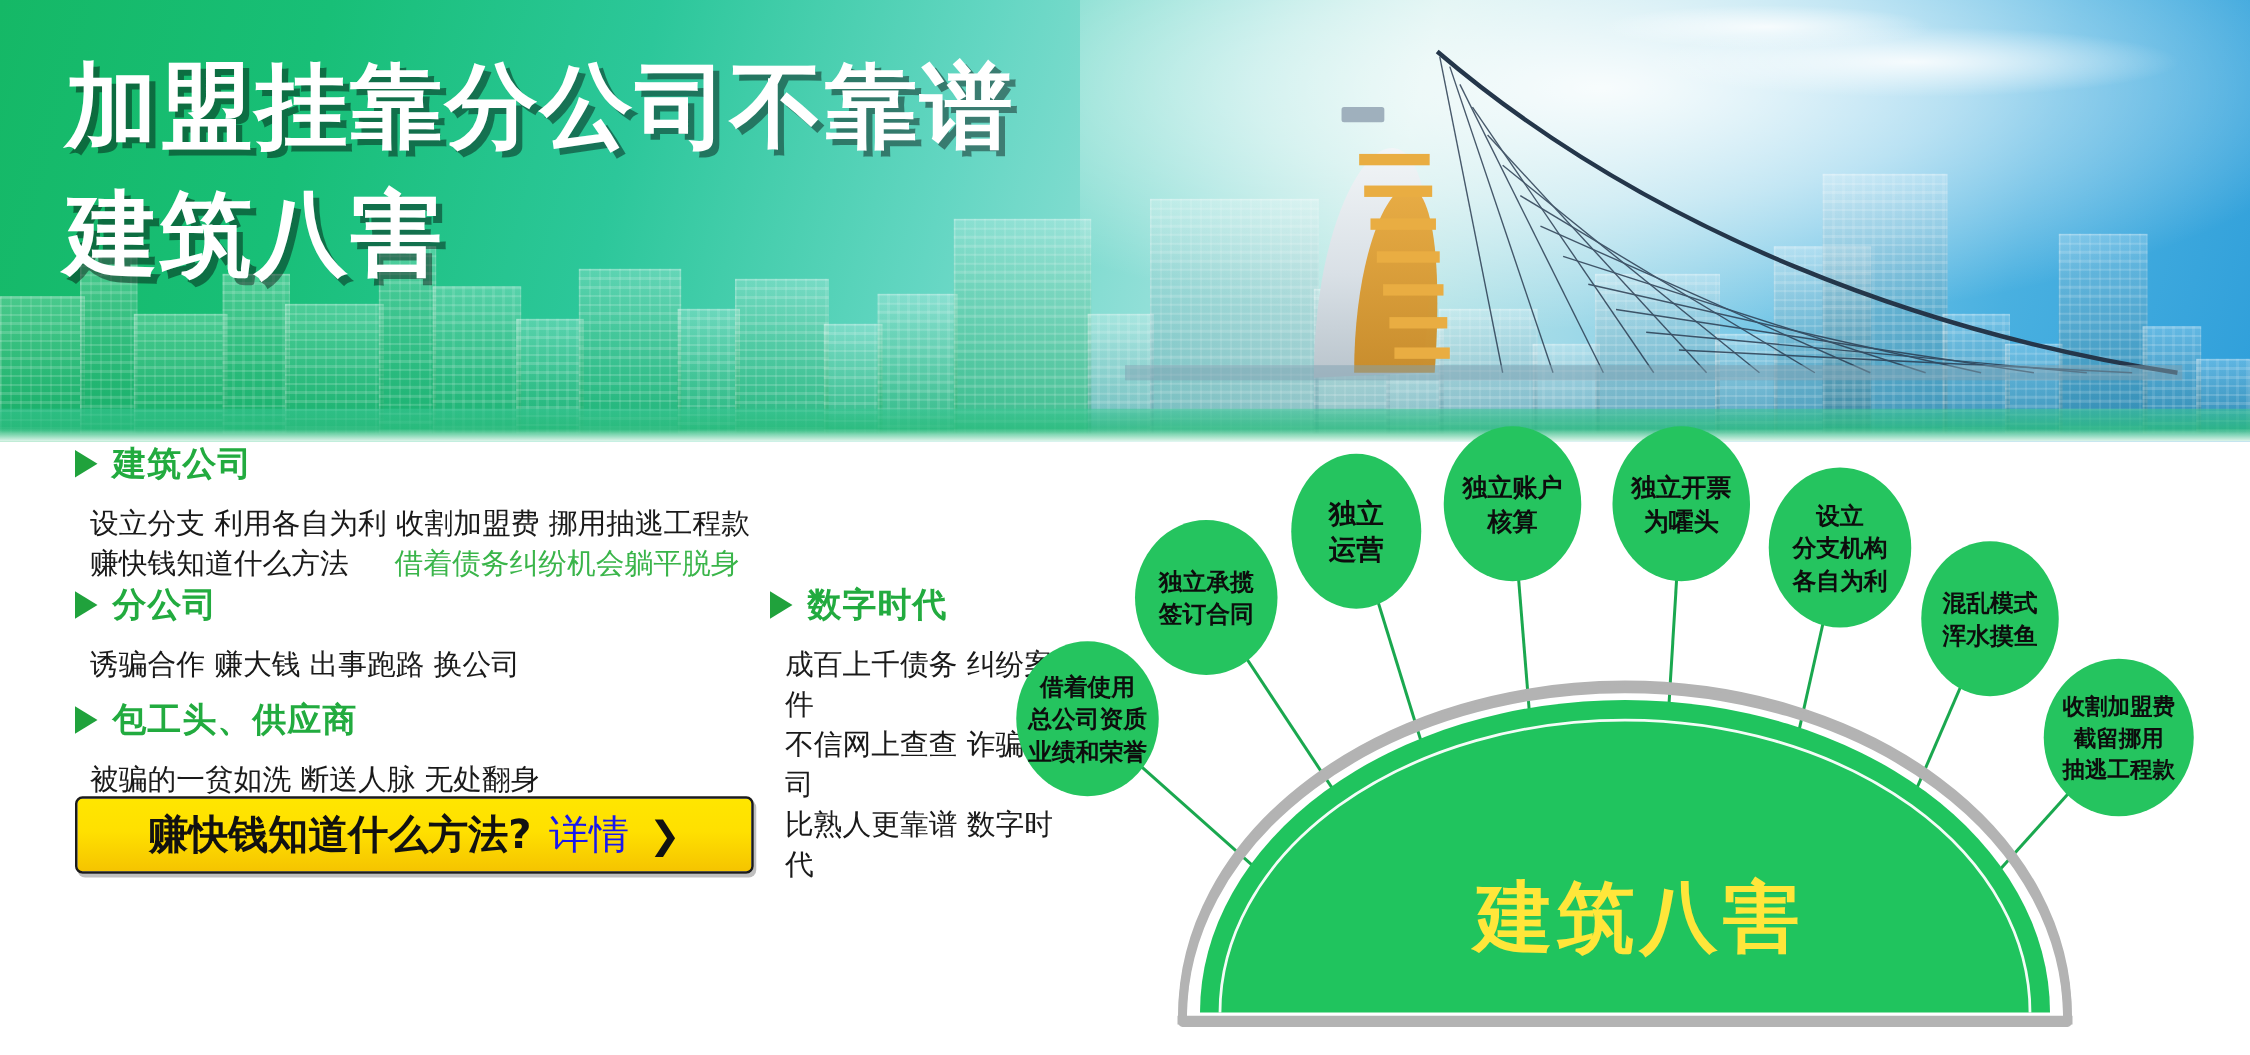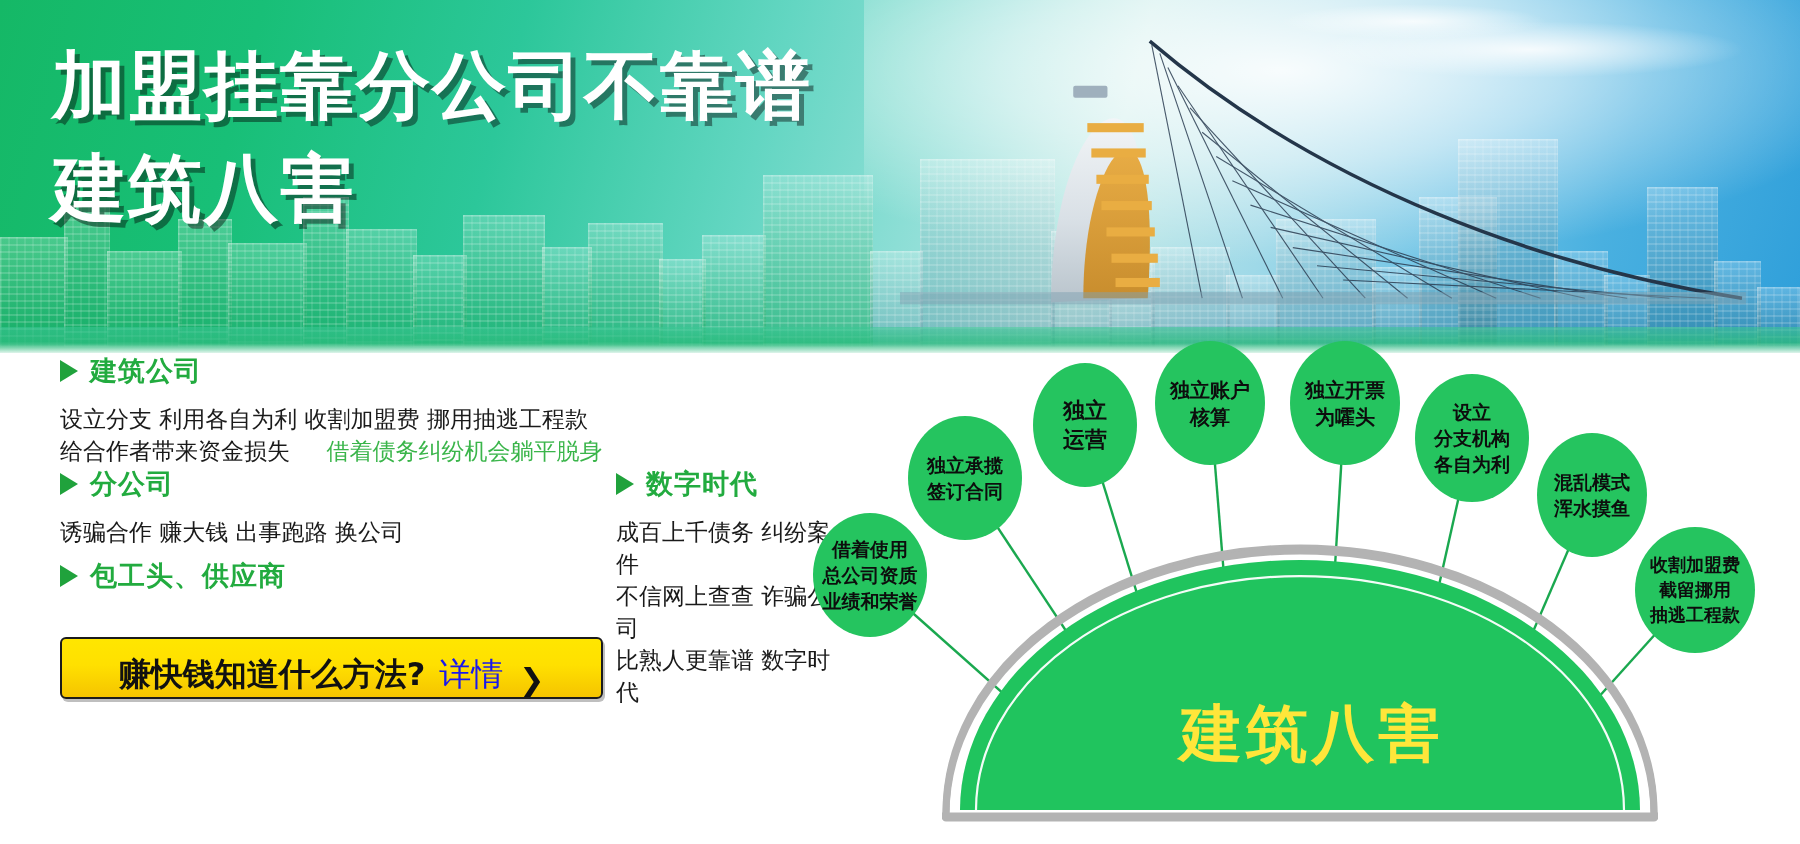--- a/index.html
+++ b/index.html
@@ -69,35 +69,35 @@
   
   .content { position:absolute; left:0; top:353px; width:830px; height:422px; }
   .sec { position:absolute; }
   .sec-head{ display:flex; align-items:center; gap:12px; }
   .tri{
     width:0; height:0; border-left:18px solid #20a23c;
     border-top:11px solid transparent; border-bottom:11px solid transparent;
     flex:none;
   }
   .sec-title{ color:#22ab3f; font-size:27px; font-weight:700; letter-spacing:1px; white-space:nowrap;}
-  .sec-body{ margin-top:14px; color:#1a1a1a; font-size:23px; line-height:32px; white-space:nowrap;}
+  .sec-body{ margin-top:14px; color:#1a1a1a; font-size:23px; line-height:32px; white-space:nowrap;margin-left:12px;}
   .sec-body .hl{ color:#3ab54a; }
 
   .s1{ left:60px; top:0px; }
   .s2{ left:60px; top:113px; }
   .s3{ left:60px; top:205px; }
   .s4{ left:616px; top:113px; }
   .s4 .sec-body{ white-space:normal; width:230px; }
 
   
   .cta{
     position:absolute; left:60px; top:284px; width:543px; height:62px;
     background: linear-gradient(180deg,#ffe600 0%,#ffe000 45%,#f5c400 100%);
     border:2px solid #1b1b1b; border-radius:6px;
-    display:flex; align-items:flex-end; justify-content:center; gap:4px;
+    display:flex; align-items:center; justify-content:center; gap:4px;
     box-shadow: 2px 3px 0 rgba(0,0,0,.25);
   }
   .cta-main{ color:#111; font-size:32px; font-weight:700; letter-spacing:0px;}
   .cta-link{ color:#1818ee; font-size:32px; font-weight:400; margin-left:10px;}
   .cta-chev{ color:#111; font-size:30px; font-weight:400; margin-left:12px; }
 
   
   .diagram{ position:absolute; left:800px; top:340px; width:1000px; height:504px; }
   .diagram svg{ display:block; }
   .bub-txt{
@@ -204,41 +204,44 @@
   <div class="content">
 
     <div class="sec s1">
       <div class="sec-head">
         <span class="tri"></span>
         <span class="sec-title">建筑公司</span>
       </div>
       <div class="sec-body">
         <div>设立分支  利用各自为利   收割加盟费  挪用抽逃工程款</div>
         <div>
-          <span>给合作者带来资金损失</span>
+          <span>赚快钱知道什么方法</span>
           <span>&nbsp;&nbsp;&nbsp;</span>
           <span class="hl">借着债务纠纷机会躺平脱身</span>
         </div>
       </div>
     </div>
 
     <div class="sec s2">
       <div class="sec-head">
         <span class="tri"></span>
         <span class="sec-title">分公司</span>
       </div>
       <div class="sec-body">
         <div>诱骗合作 赚大钱    出事跑路 换公司</div>
       </div>
     </div>
 
     <div class="sec s3">
       <div class="sec-head">
         <span class="tri"></span>
         <span class="sec-title">包工头、供应商</span>
+      </div>
+      <div class="sec-body">
+        <div>被骗的一贫如洗  断送人脉  无处翻身</div>
       </div>
     </div>
 
     <div class="sec s4">
       <div class="sec-head">
         <span class="tri"></span>
         <span class="sec-title">数字时代</span>
       </div>
       <div class="sec-body">
         <div>成百上千债务 纠纷案件</div>

